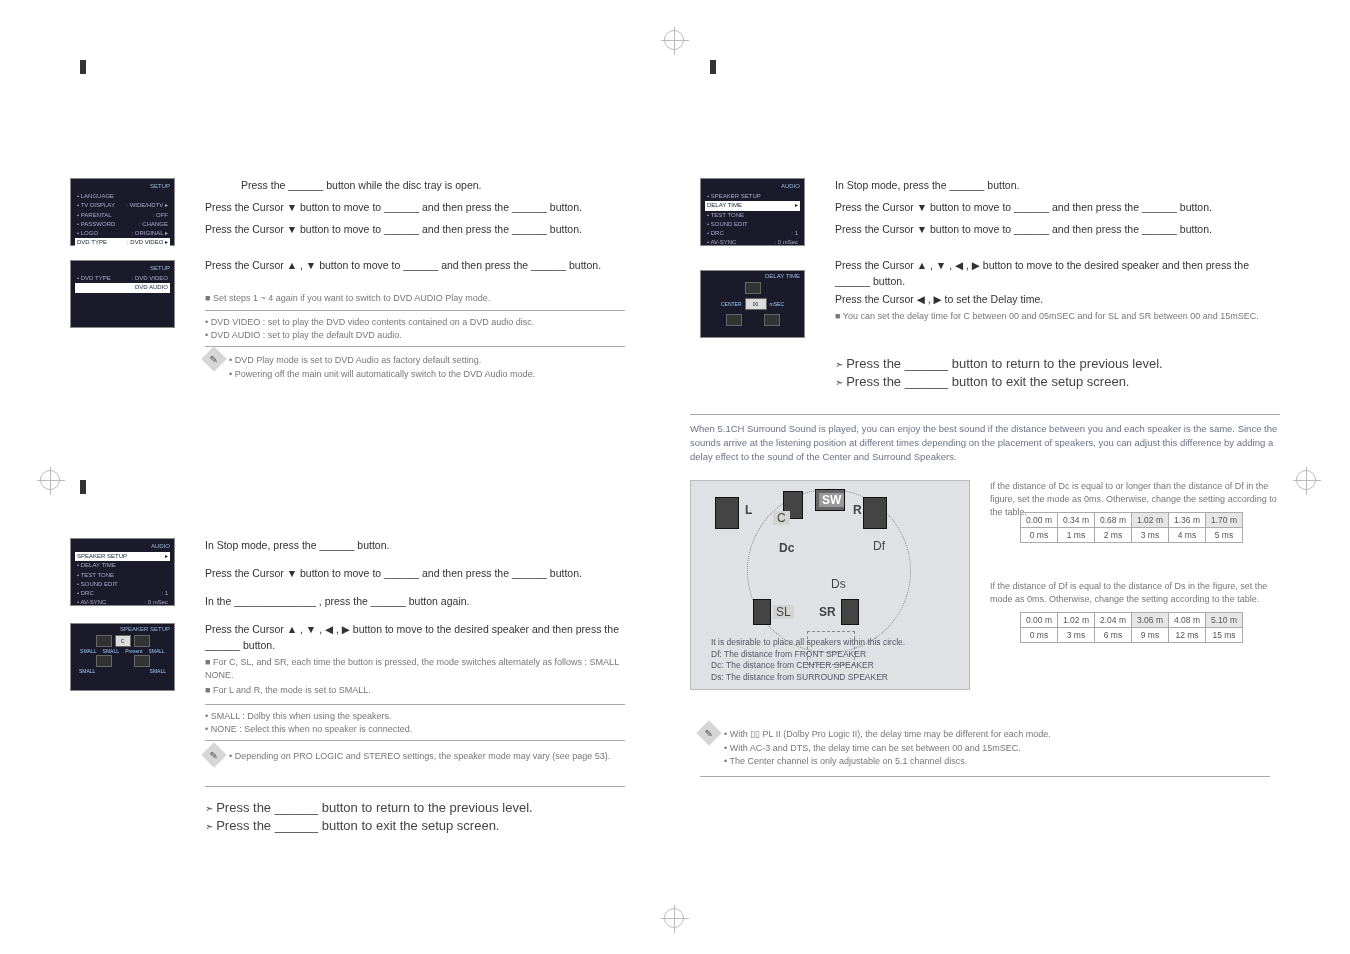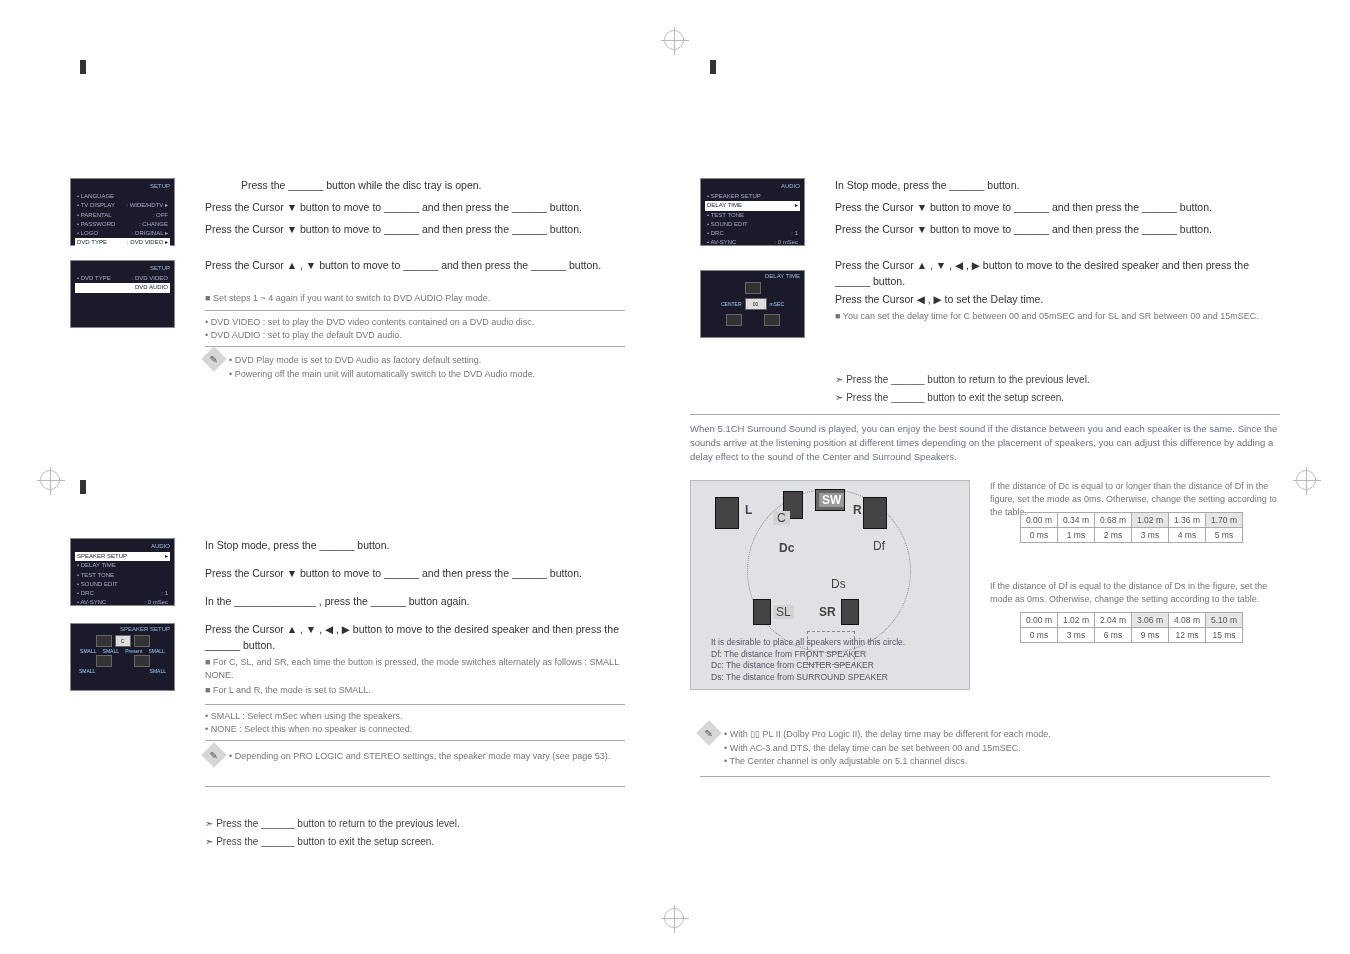--- a/index.html
+++ b/index.html
@@ -68,21 +68,21 @@
   }
   .spk-diagram .caption { position:absolute; left:20px; bottom:6px; right:8px; font-size:8.5px; color:#556; line-height:1.35; }
   .spk-diagram .circle {
     position:absolute; width:164px; height:164px; border:1px dotted #888; border-radius:50%; left:56px; top:8px;
   }
 
   .step-row { position:absolute; font-size:10.5px; color:#333; line-height:1.5; }
   .note-row { position:absolute; font-size:9px; color:#777; line-height:1.45; }
   .sep { position:absolute; height:1px; background:#aaa; }
 
-  .result { position:absolute; font-size:10px; color:#444;margin-top:18px; }
+  .result { position:absolute; font-size:13px; color:#444; }
   .result::before { content:"➣ "; font-size:10px; color:#444; }
 
   .tip-icon {
     width:18px; height:18px; background:#d6d6d6; transform:rotate(45deg);
     display:inline-flex; align-items:center; justify-content:center; font-size:10px; color:#555;
     margin:0 6px 0 0; position:relative; top:-4px;
   }
   .tip-icon span { transform:rotate(-45deg); }
   .tip-block { position:absolute; font-size:9px; color:#777; display:flex; align-items:flex-start; }
   .tip-block .tc { line-height:1.5; }
@@ -203,21 +203,21 @@
   </div>
 
   <div class="step-row" style="left:145px; top:478px; width:430px;">In Stop mode, press the ______ button.</div>
   <div class="step-row" style="left:145px; top:506px; width:430px;">Press the Cursor ▼ button to move to ______ and then press the ______ button.</div>
   <div class="step-row" style="left:145px; top:534px; width:430px;">In the ______________ , press the ______ button again.</div>
   <div class="step-row" style="left:145px; top:562px; width:430px;">Press the Cursor ▲ , ▼ , ◀ , ▶ button to move to the desired speaker and then press the ______ button.</div>
   <div class="note-row" style="left:145px; top:596px; width:430px;">■ For C, SL, and SR, each time the button is pressed, the mode switches alternately as follows : SMALL    NONE.</div>
   <div class="note-row" style="left:145px; top:624px; width:430px;">■ For L and R, the mode is set to SMALL.</div>
 
   <div class="sep" style="left:145px; top:644px; width:420px;"></div>
-  <div class="note-row" style="left:145px; top:650px; width:430px;">• SMALL : Select mSec when using the speakers.</div>
+  <div class="note-row" style="left:145px; top:650px; width:430px;">• SMALL : Dolby this when using the speakers.</div>
   <div class="note-row" style="left:145px; top:663px; width:430px;">• NONE : Select this when no speaker is connected.</div>
   <div class="sep" style="left:145px; top:680px; width:420px;"></div>
 
   <div class="tip-block" style="left:145px; top:690px;">
     <div class="tip-icon">
         <span>✎</span>
       </div>
     <div class="tc">
       <div>• Depending on PRO LOGIC and STEREO settings, the speaker mode may vary (see page 53).</div>
     </div>

